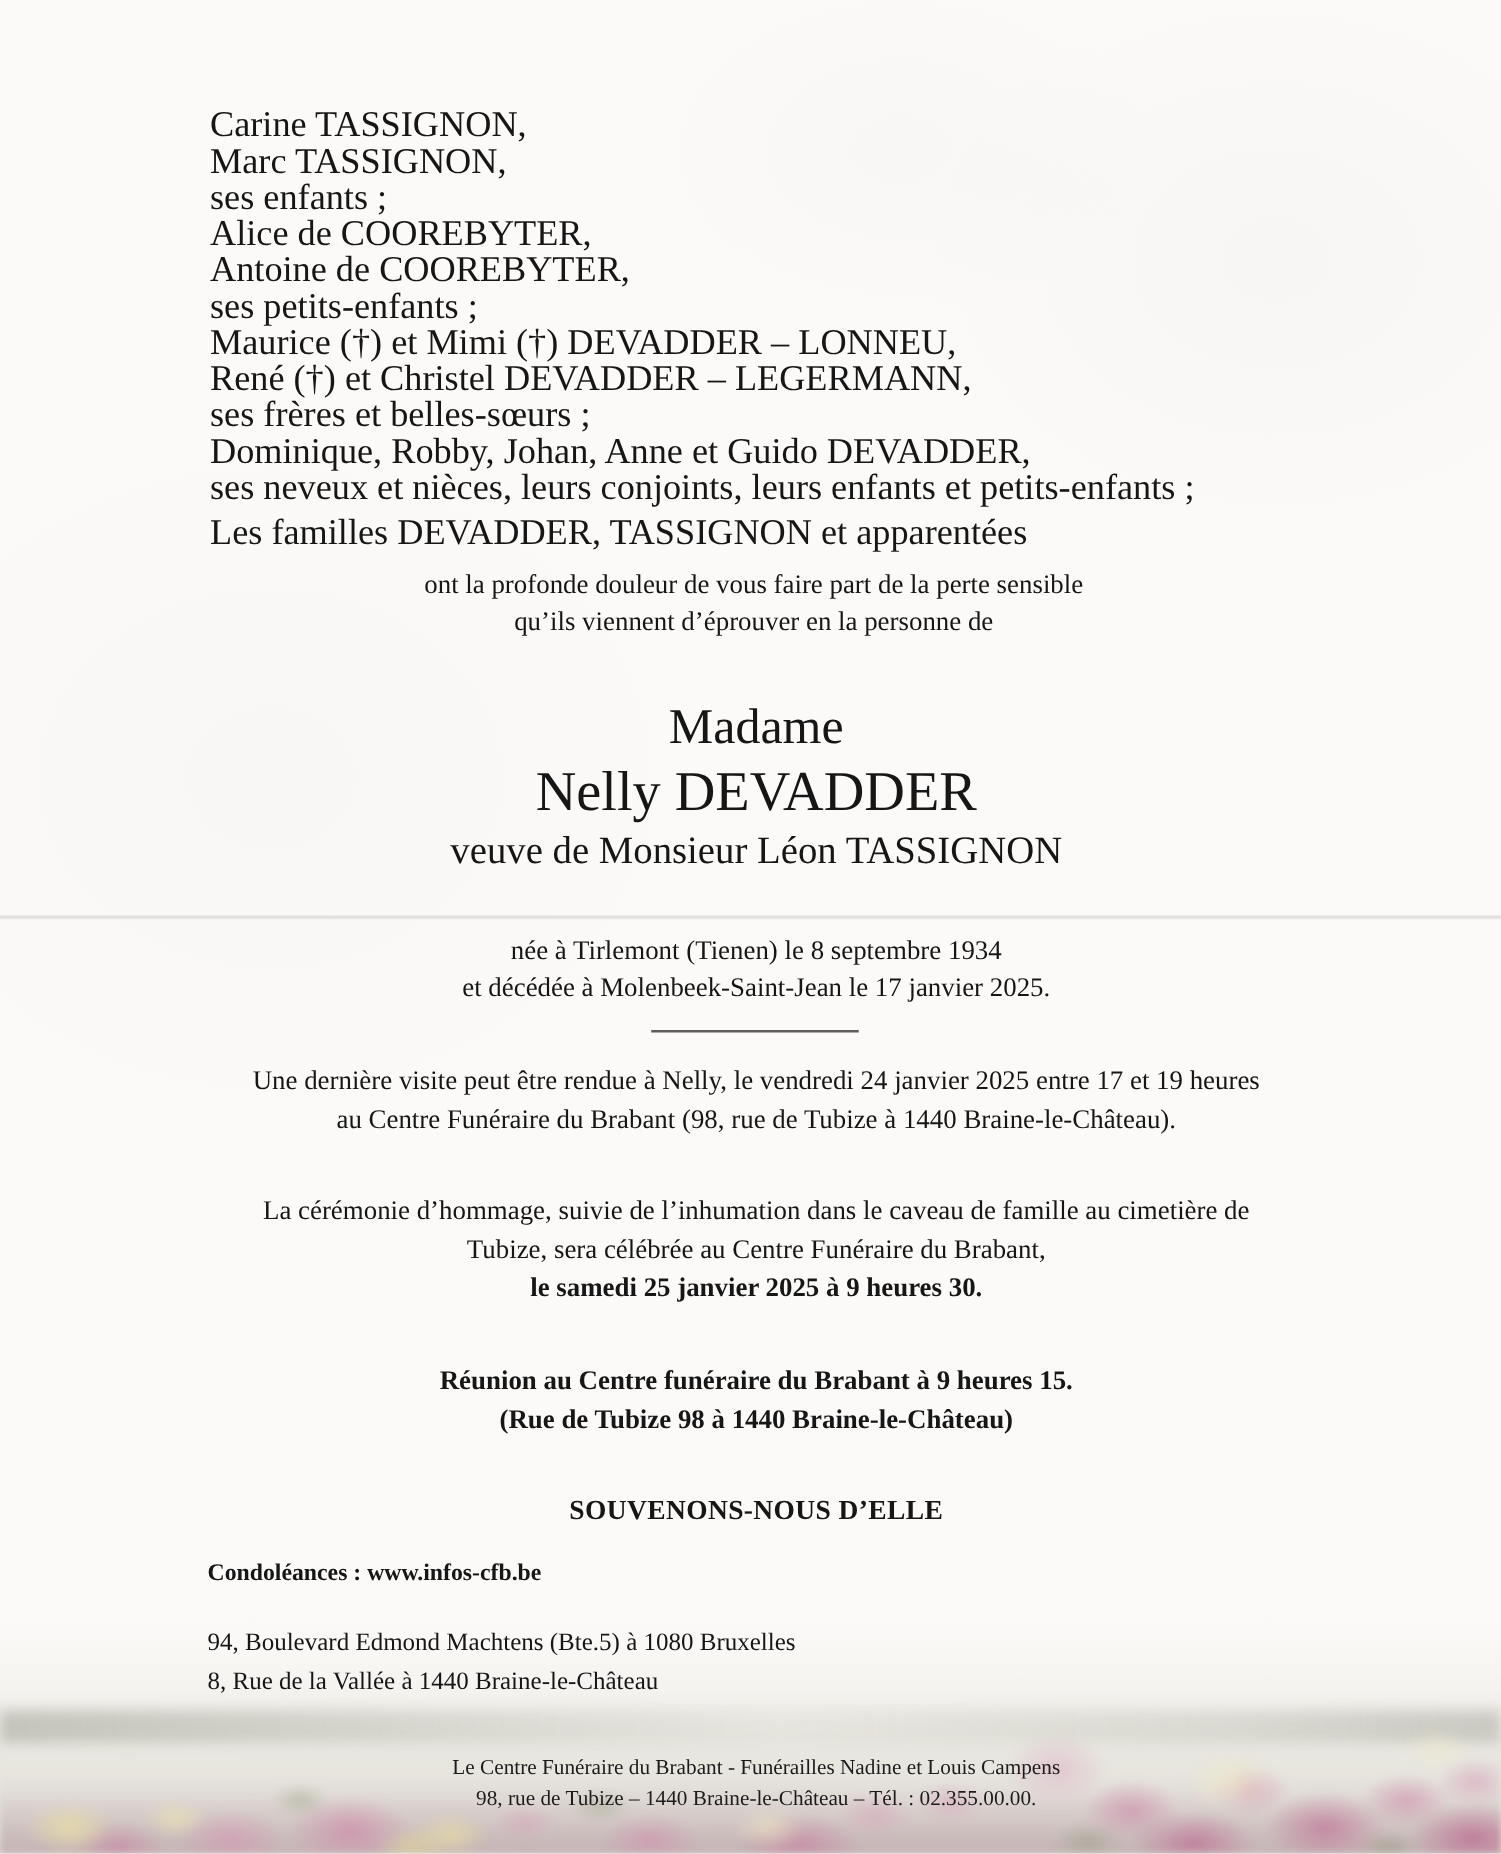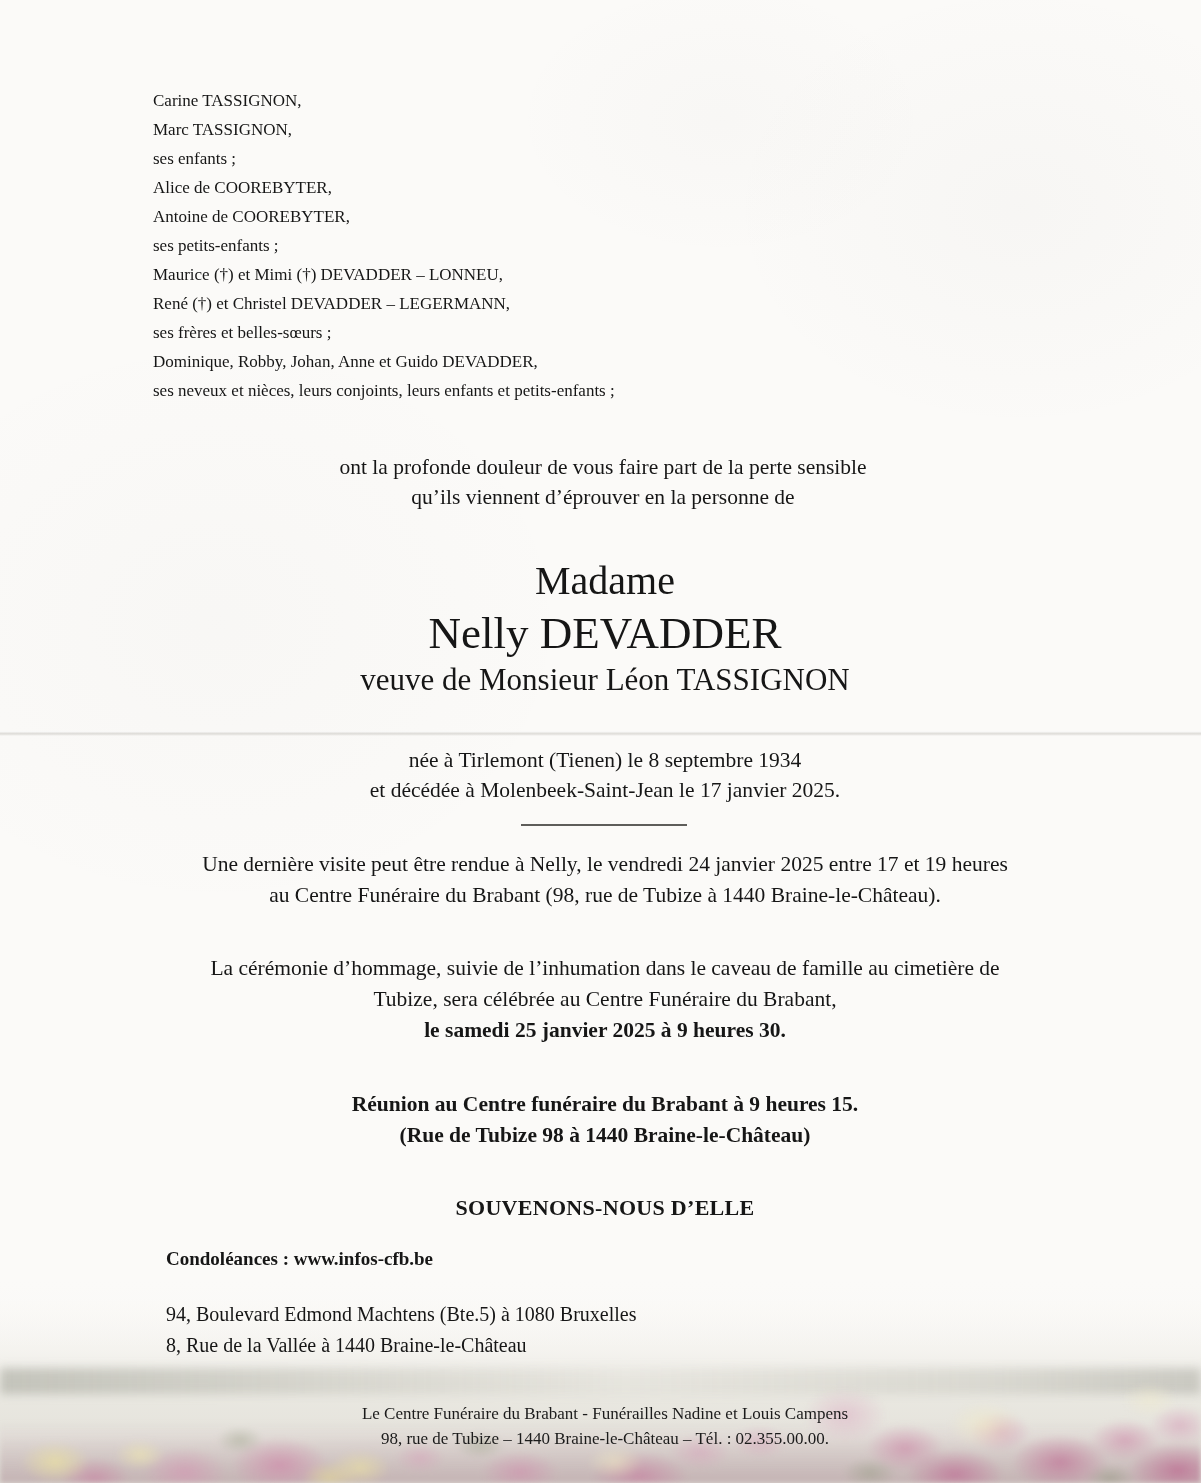--- a/index.html
+++ b/index.html
@@ -13,22 +13,22 @@
       radial-gradient(ellipse 520px 420px at 18% 42%, rgba(118,118,112,0.022), rgba(118,118,112,0) 70%),
       radial-gradient(ellipse 300px 200px at 60% 8%, rgba(118,118,112,0.025), rgba(118,118,112,0) 70%);
     overflow: hidden;
     font-family: "Liberation Serif", "DejaVu Serif", serif;
     color: #161616;
   }
 
   
   .mourners {
     position: absolute;
-    left: 153px; top: 86px; width: 876px;
-    font-size: 17px; line-height: 29px;
+    left: 168px; top: 86px; width: 876px;
+    font-size: 29px; line-height: 29px;
     white-space: nowrap;
   }
   .mourners .relation { }
   .mourners .families-line { margin-top: 7px; }
 
   .intro {
     position: absolute;
     left: 0; top: 452px; width: 1206px;
     text-align: center;
     font-size: 21.5px; line-height: 30px;
@@ -192,20 +192,21 @@
     <div>Marc TASSIGNON,</div>
     <div class="relation">ses enfants ;</div>
     <div>Alice de COOREBYTER,</div>
     <div>Antoine de COOREBYTER,</div>
     <div class="relation">ses petits-enfants ;</div>
     <div>Maurice (†) et Mimi (†) DEVADDER – LONNEU,</div>
     <div>René (†) et Christel DEVADDER – LEGERMANN,</div>
     <div class="relation">ses frères et belles-sœurs ;</div>
     <div>Dominique, Robby, Johan, Anne et Guido DEVADDER,</div>
     <div class="relation">ses neveux et nièces, leurs conjoints, leurs enfants et petits-enfants ;</div>
+    <div class="families-line">Les familles DEVADDER, TASSIGNON et apparentées</div>
   </div>
 
   <div class="intro">
     <div>ont la profonde douleur de vous faire part de la perte sensible</div>
     <div>qu’ils viennent d’éprouver en la personne de</div>
   </div>
 
   <div class="deceased">
     <div class="title">Madame</div>
     <div class="name">Nelly DEVADDER</div>

